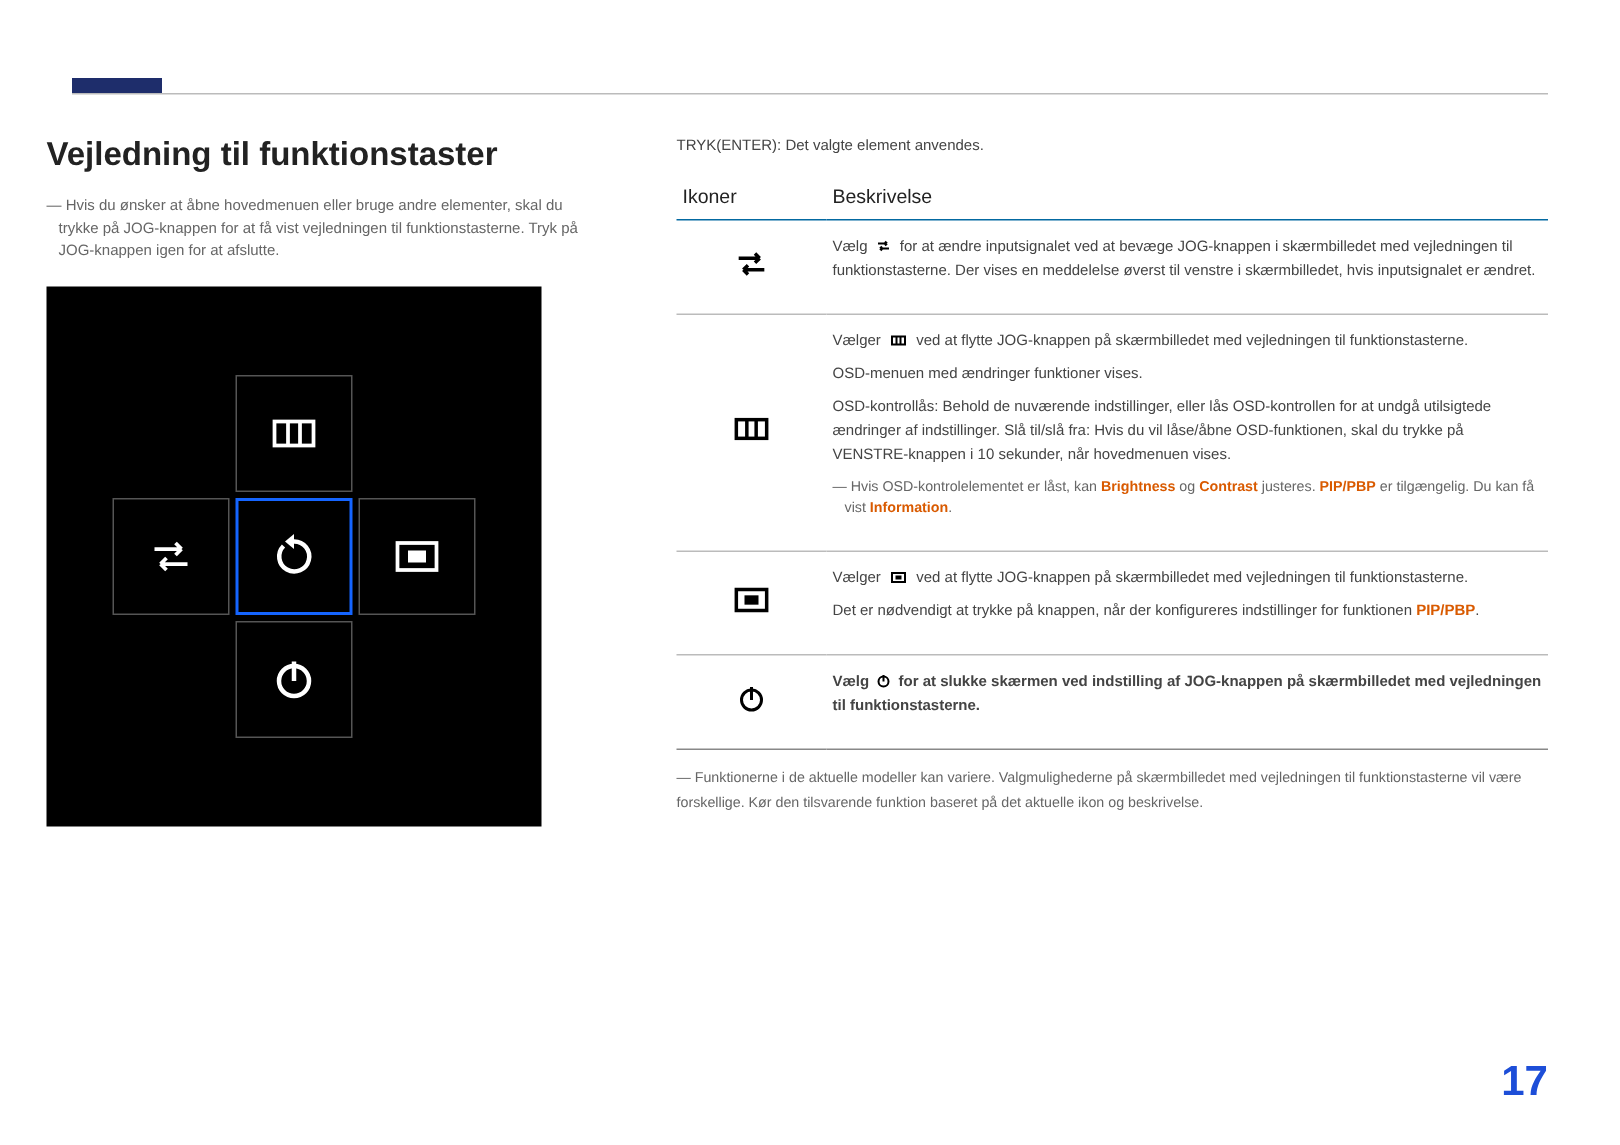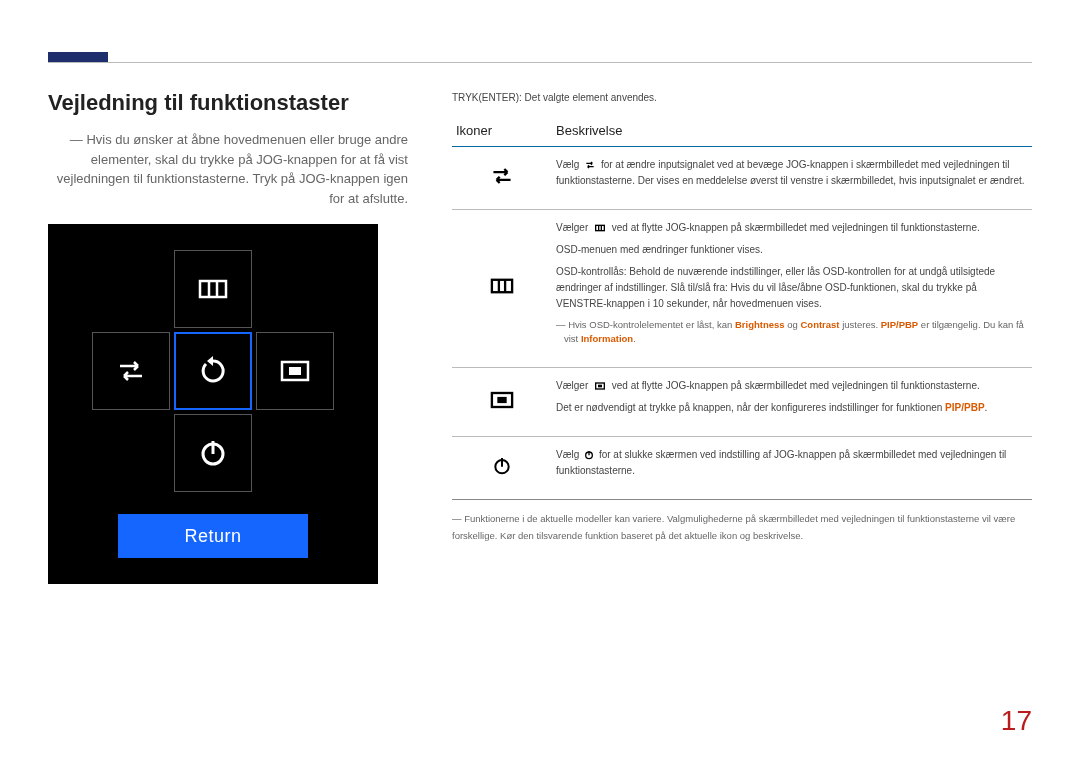--- a/index.html
+++ b/index.html
@@ -23,41 +23,40 @@
     position: absolute;
     top: 62px;
     left: 48px;
     right: 48px;
     height: 1px;
     background: #bbb;
   }
   .page {
     position: absolute;
     top: 90px;
-    left: 48px;
+    left: 31px;
     right: 48px;
     display: flex;
-    gap: 44px;
+    gap: 60px;
   }
   .left-col { width: 360px; flex-shrink: 0; }
   .right-col { flex: 1; }
   h1 {
     font-size: 22px;
     font-weight: 600;
     margin-bottom: 14px;
     color: #222;
   }
   .note {
-    font-size: 13px;
+    font-size: 10px;
     color: #666;
     line-height: 1.5;
     margin-bottom: 16px;
     text-indent: -8px;
     padding-left: 8px;
-    text-align: right;
   }
   .note::before { content: "― "; }
   .osd-panel {
     width: 330px;
     height: 360px;
     background: #000;
     padding: 20px 30px;
     display: flex;
     flex-direction: column;
     align-items: center;
@@ -113,21 +112,21 @@
   .tbl th.col-icon { width: 100px; }
   .tbl td {
     vertical-align: top;
     padding: 10px 4px 14px;
     border-bottom: 1px solid #bbb;
     font-size: 10px;
     line-height: 1.6;
     color: #444;
   }
   .tbl td.icon-cell { text-align: center; vertical-align: middle; }
-  .tbl tr:last-child td { border-bottom: 1px solid #888; }
+  .tbl tr:last-child td { border-bottom: 1px solid #888; font-weight: bold; }
   .desc p { margin-bottom: 6px; }
   .small-note {
     font-size: 9.5px;
     color: #666;
     line-height: 1.5;
     text-indent: -8px;
     padding-left: 8px;
   }
   .small-note::before { content: "― "; }
   .highlight { color: #d95a00; font-weight: 600; }
@@ -136,22 +135,22 @@
     color: #666;
     line-height: 1.8;
     margin-top: 10px;
   }
   .footer-note::before { content: "― "; }
   .page-num {
     position: absolute;
     bottom: 26px;
     right: 48px;
     font-size: 28px;
-    color: #b91c1c;
-    font-weight: 400;
+    color: #1d4ed8;
+    font-weight: 700;
   }
   svg.ic { display: block; }
   .inline-ic { display: inline-block; vertical-align: -3px; margin: 0 1px; }
 </style>
 </head>
 <body>
 
 <div class="top-bar"></div>
 <div class="top-rule"></div>
 
@@ -193,21 +192,20 @@
 
         <div class="osd-cell empty"></div>
         <div class="osd-cell">
           <svg class="ic" width="36" height="36" viewBox="0 0 36 36">
               <circle cx="18" cy="19" r="10" fill="none" stroke="#fff" stroke-width="3"></circle>
               <line x1="18" y1="6" x2="18" y2="19" stroke="#fff" stroke-width="3"></line>
             </svg>
         </div>
         <div class="osd-cell empty"></div>
       </div>
-      <div class="return-bar">Return</div>
     </div>
   </div>
 
   <div class="right-col">
     <p class="right-text">TRYK(ENTER): Det valgte element anvendes.</p>
 
     <table class="tbl">
       <thead>
         <tr>
           <th class="col-icon">Ikoner</th>

